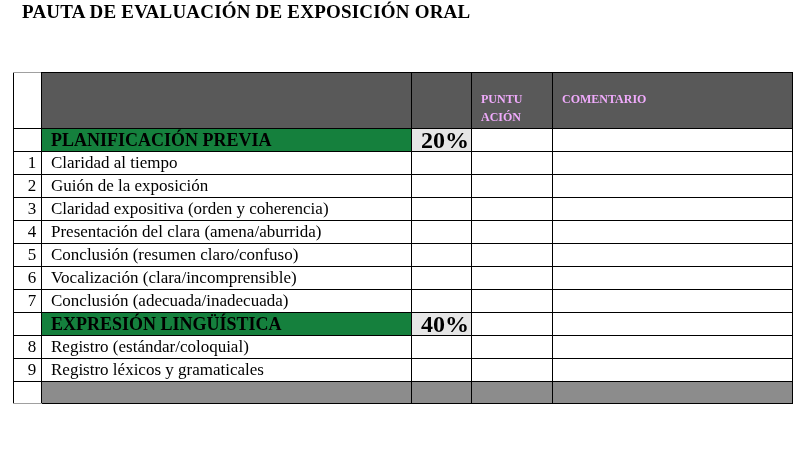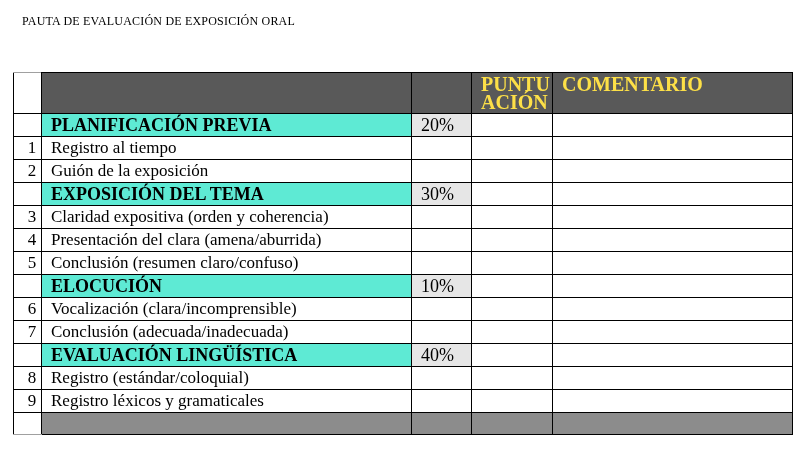--- a/index.html
+++ b/index.html
@@ -1,37 +1,37 @@
 <!DOCTYPE html>
 <html><head>
 <meta charset="utf-8">
 <style>
   html, body { margin: 0; padding: 0; background: #ffffff; }
   body {
     width: 802px; height: 455px; position: relative; overflow: hidden;
     font-family: "Liberation Serif", "DejaVu Serif", serif; color: #000;
   }
   .title {
-    position: absolute; left: 22px; top: 14px;
-    font-size: 12px; font-weight: normal; letter-spacing: 0.2px;
+    position: absolute; left: 22px; top: 1px;
+    font-size: 19px; font-weight: bold; letter-spacing: 0.2px;
   }
   table.rubric {
     position: absolute; left: 13px; top: 72px;
     border-collapse: collapse; table-layout: fixed;
   }
   table.rubric td {
     border: 1px solid #000; padding: 0 0 0 9px; height: 22px;
     font-size: 17px; line-height: 20px; vertical-align: middle;
     white-space: nowrap; overflow: hidden;
   }
   td.num { text-align: center; padding: 0; border-left-color: #a0a0a0; }
-  tr.head td { height: 38px; background: #595959; color: #fde047; font-weight: bold; vertical-align: top; font-size: 20px; line-height: 18px; padding-top: 2px; }
+  tr.head td { height: 38px; background: #595959; color: #f0abfc; font-weight: bold; vertical-align: top; font-size: 12px; line-height: 18px; padding-top: 17px; }
   tr.head td.num { background: #fff; border-top-color: #a0a0a0; }
-  tr.section td.sec { background: #5eead4; font-weight: bold; font-size: 18px; }
-  tr.section td.pct { background: #e6e6e6; font-weight: normal; font-size: 18px; }
+  tr.section td.sec { background: #15803d; font-weight: bold; font-size: 18px; }
+  tr.section td.pct { background: #e6e6e6; font-weight: bold; font-size: 24px; }
   tr.foot td { background: #8c8c8c; height: 21px; }
   tr.foot td.num { background: #fff; border-bottom-color: #a0a0a0; }
 </style>
 </head>
 <body>
 
 <div class="title">PAUTA DE EVALUACIÓN DE EXPOSICIÓN ORAL</div>
 
 <table class="rubric">
   <colgroup>
@@ -55,40 +55,33 @@
 
     <tr class="section">
       <td class="num"></td>
       <td class="sec">PLANIFICACIÓN  PREVIA</td>
       <td class="pct">20%</td>
       <td></td>
       <td></td>
     </tr>
     <tr>
       <td class="num">1</td>
-      <td>Registro al tiempo</td>
+      <td>Claridad al tiempo</td>
       <td></td>
       <td></td>
       <td></td>
     </tr>
     <tr>
       <td class="num">2</td>
       <td>Guión de la exposición</td>
       <td></td>
       <td></td>
       <td></td>
     </tr>
 
-    <tr class="section">
-      <td class="num"></td>
-      <td class="sec">EXPOSICIÓN DEL TEMA</td>
-      <td class="pct">30%</td>
-      <td></td>
-      <td></td>
-    </tr>
     <tr>
       <td class="num">3</td>
       <td>Claridad expositiva (orden y coherencia)</td>
       <td></td>
       <td></td>
       <td></td>
     </tr>
     <tr>
       <td class="num">4</td>
       <td>Presentación del clara (amena/aburrida)</td>
@@ -97,45 +90,38 @@
       <td></td>
     </tr>
     <tr>
       <td class="num">5</td>
       <td>Conclusión (resumen claro/confuso)</td>
       <td></td>
       <td></td>
       <td></td>
     </tr>
 
-    <tr class="section">
-      <td class="num"></td>
-      <td class="sec">ELOCUCIÓN</td>
-      <td class="pct">10%</td>
-      <td></td>
-      <td></td>
-    </tr>
     <tr>
       <td class="num">6</td>
       <td>Vocalización (clara/incomprensible)</td>
       <td></td>
       <td></td>
       <td></td>
     </tr>
     <tr>
       <td class="num">7</td>
       <td>Conclusión (adecuada/inadecuada)</td>
       <td></td>
       <td></td>
       <td></td>
     </tr>
 
     <tr class="section">
       <td class="num"></td>
-      <td class="sec">EVALUACIÓN LINGÜÍSTICA</td>
+      <td class="sec">EXPRESIÓN LINGÜÍSTICA</td>
       <td class="pct">40%</td>
       <td></td>
       <td></td>
     </tr>
     <tr>
       <td class="num">8</td>
       <td>Registro (estándar/coloquial)</td>
       <td></td>
       <td></td>
       <td></td>

